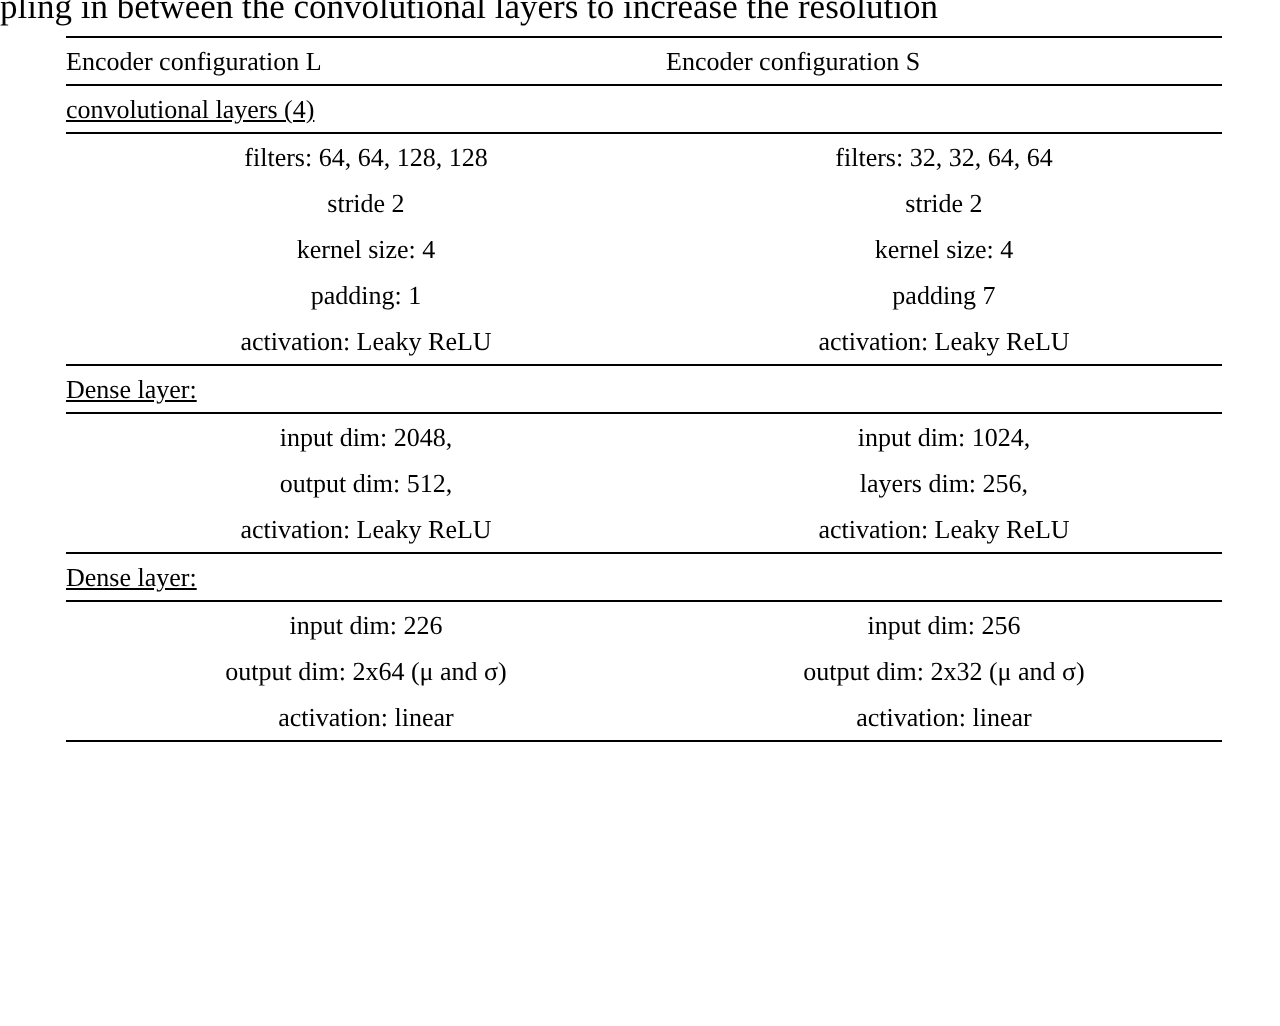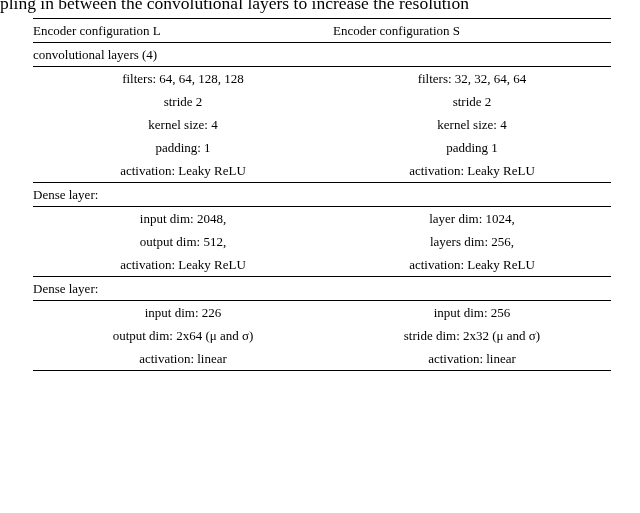--- a/index.html
+++ b/index.html
@@ -59,21 +59,21 @@
   .colA { width: 300px; padding-left: 10px; }
   .colB { width: 278px; padding-left: 8px; margin-top: 28px; }
   .head-cell {
     padding-top: 9px;
     padding-bottom: 9px;
   }
   .lines div {
     white-space: nowrap;
     text-align: center;
   }
-  .span2 { padding-left: 10px; }
+  .span2 { padding-left: 10px; text-decoration: underline; }
   .bottom-rule {
     border-top: 1.6px solid #000;
   }
 </style>
 </head>
 <body>
 
 <div class="page">
 
   <div class="cut-line">pling in between the convolutional layers to increase the resolution</div>
@@ -95,55 +95,55 @@
             <div>filters: 64, 64, 128, 128</div>
             <div>stride 2</div>
             <div>kernel size: 4</div>
             <div>padding: 1</div>
             <div>activation: Leaky ReLU</div>
           </td>
           <td class="colB cellpad rule-thin lines">
             <div>filters: 32, 32, 64, 64</div>
             <div>stride 2</div>
             <div>kernel size: 4</div>
-            <div>padding 1</div>
+            <div>padding 7</div>
             <div>activation: Leaky ReLU</div>
           </td>
         </tr>
 
         <tr>
           <td class="span2 cellpad rule-thin" colspan="2">Dense layer:</td>
         </tr>
 
         <tr>
           <td class="colA cellpad rule-thin lines">
             <div>input dim: 2048,</div>
             <div>output dim: 512,</div>
             <div>activation: Leaky ReLU</div>
           </td>
           <td class="colB cellpad rule-thin lines">
-            <div>layer dim: 1024,</div>
+            <div>input dim: 1024,</div>
             <div>layers dim: 256,</div>
             <div>activation: Leaky ReLU</div>
           </td>
         </tr>
 
         <tr>
           <td class="span2 cellpad rule-thin" colspan="2">Dense layer:</td>
         </tr>
 
         <tr>
           <td class="colA cellpad rule-thin lines">
             <div>input dim: 226</div>
             <div>output dim: 2x64 (μ and σ)</div>
             <div>activation: linear</div>
           </td>
           <td class="colB cellpad rule-thin lines">
             <div>input dim: 256</div>
-            <div>stride dim: 2x32 (μ and σ)</div>
+            <div>output dim: 2x32 (μ and σ)</div>
             <div>activation: linear</div>
           </td>
         </tr>
 
         <tr>
           <td class="bottom-rule" colspan="2" style="height:0;padding:0;"></td>
         </tr>
       </tbody>
     </table>
   </div>

